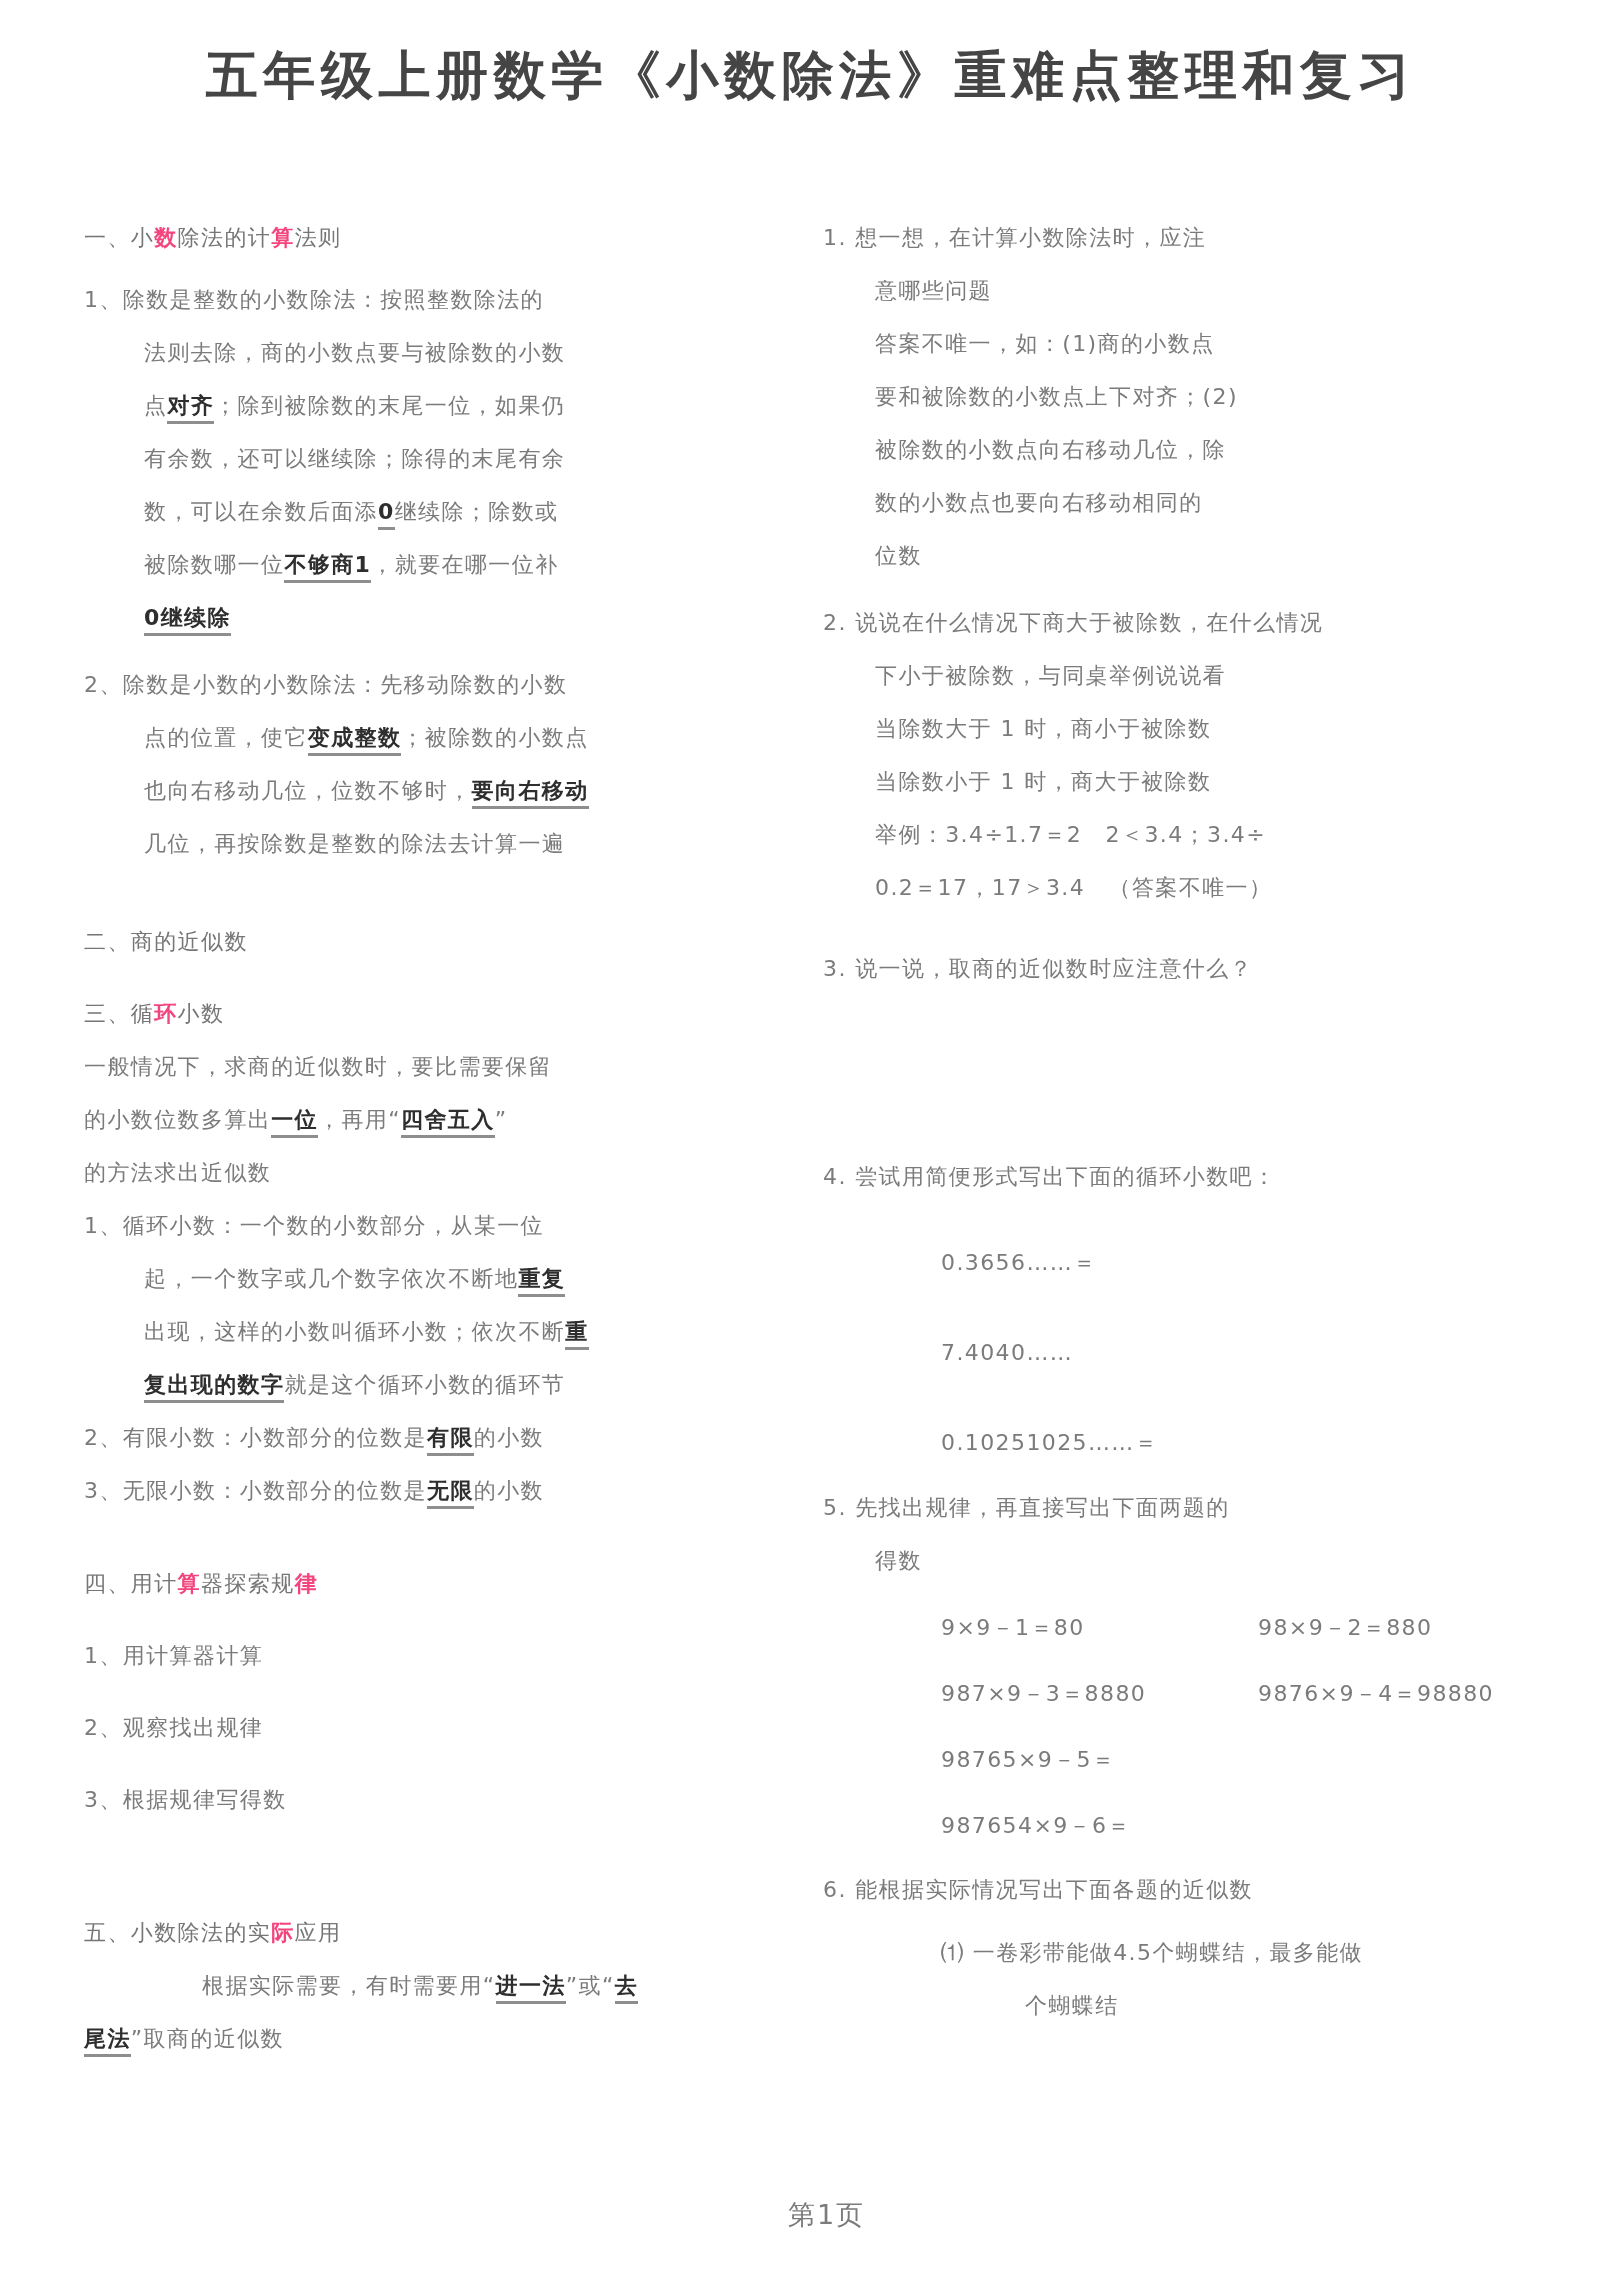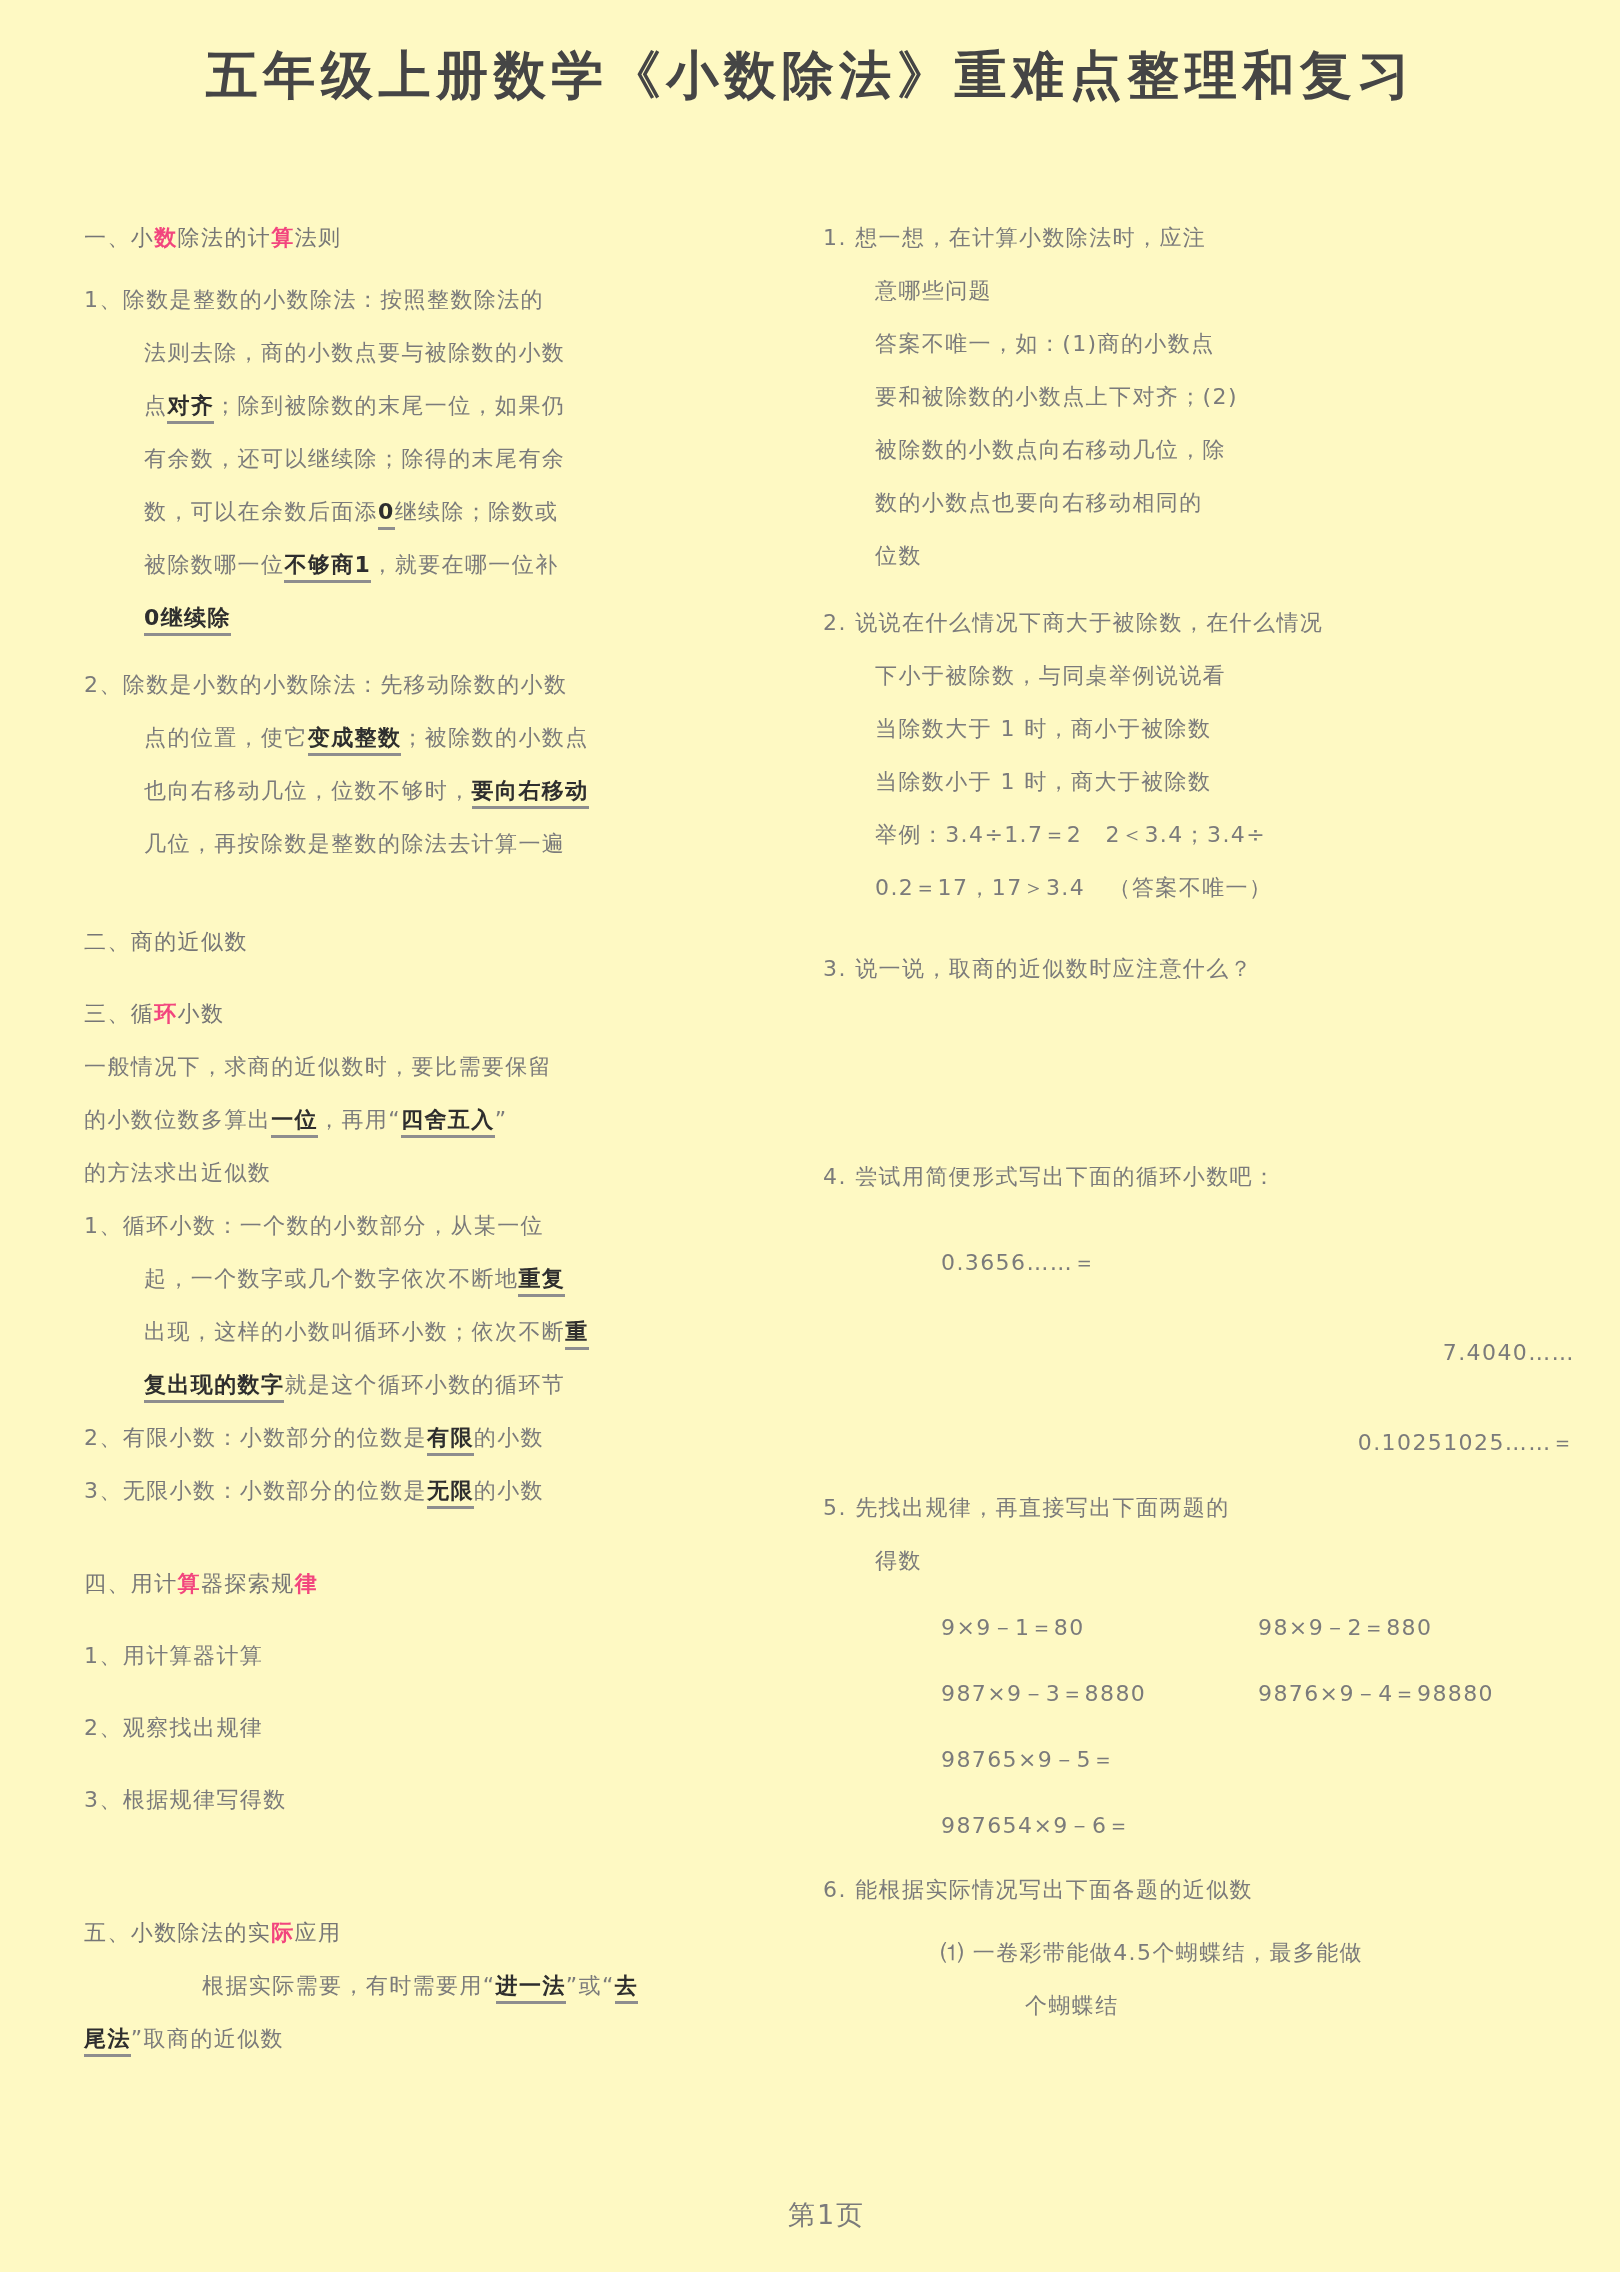--- a/index.html
+++ b/index.html
@@ -1,19 +1,19 @@
 <!DOCTYPE html>
 <html style="font-size:7.5px"><head>
 <meta charset="utf-8">
 <style>
   html,body{margin:0;padding:0;background:#d9d9d9;}
   .page{
     position:relative;
     width:1621px;height:2273px;
-    background:#fef9c3;
+    background:#ffffff;
     font-family:"DejaVu Sans","Liberation Sans",sans-serif;
     color:#7b7b7b;
     overflow:hidden;
   }
   .title{
     position:absolute;top:41px;left:0;width:100%;
     text-align:center;
     font-size:52px;font-weight:700;
     letter-spacing:5.6px;
     color:#454545;
@@ -23,21 +23,21 @@
   .col-left{left:84px;width:724px;}
   .col-right{left:823px;width:752px;}
   .sec-heading{font-weight:400;color:#767676;}
   .blk{margin:0;}
   .hang{padding-left:60px;text-indent:-60px;}
   .hang2{padding-left:52px;text-indent:-52px;}
   .em{color:#2e2e2e;font-weight:700;border-bottom:3.3px solid #8e8e8e;padding-bottom:2.3px;margin-top:12px;}
   .pk{color:#f2457e;font-weight:700;}
   .mt20{margin-top:9.4px;}  .mt25{margin-top:11.7px;}  .mt28{margin-top:13px;}
   .mt30{margin-top:14px;}  .mt40{margin-top:19px;}  .mt60{margin-top:28px;}
-  .mt70{margin-top:33px;}  .mt80{margin-top:37px;text-align:right;}  .mt85{margin-top:40px;}
+  .mt70{margin-top:33px;}  .mt80{margin-top:37px;}  .mt85{margin-top:40px;}
   .mt95{margin-top:45px;} .mt170{margin-top:80px;}
   .mt330{margin-top:155px;}
   .indent2{padding-left:118px;}
   .wrap-center{padding-left:202px;}
   .eq-row{display:flex;}
   .eq-row .eq{width:50%;}
   .footer{
     position:absolute;top:2197px;left:16px;width:100%;
     text-align:center;font-size:27px;color:#7b7b7b;letter-spacing:1.9px;
   }

